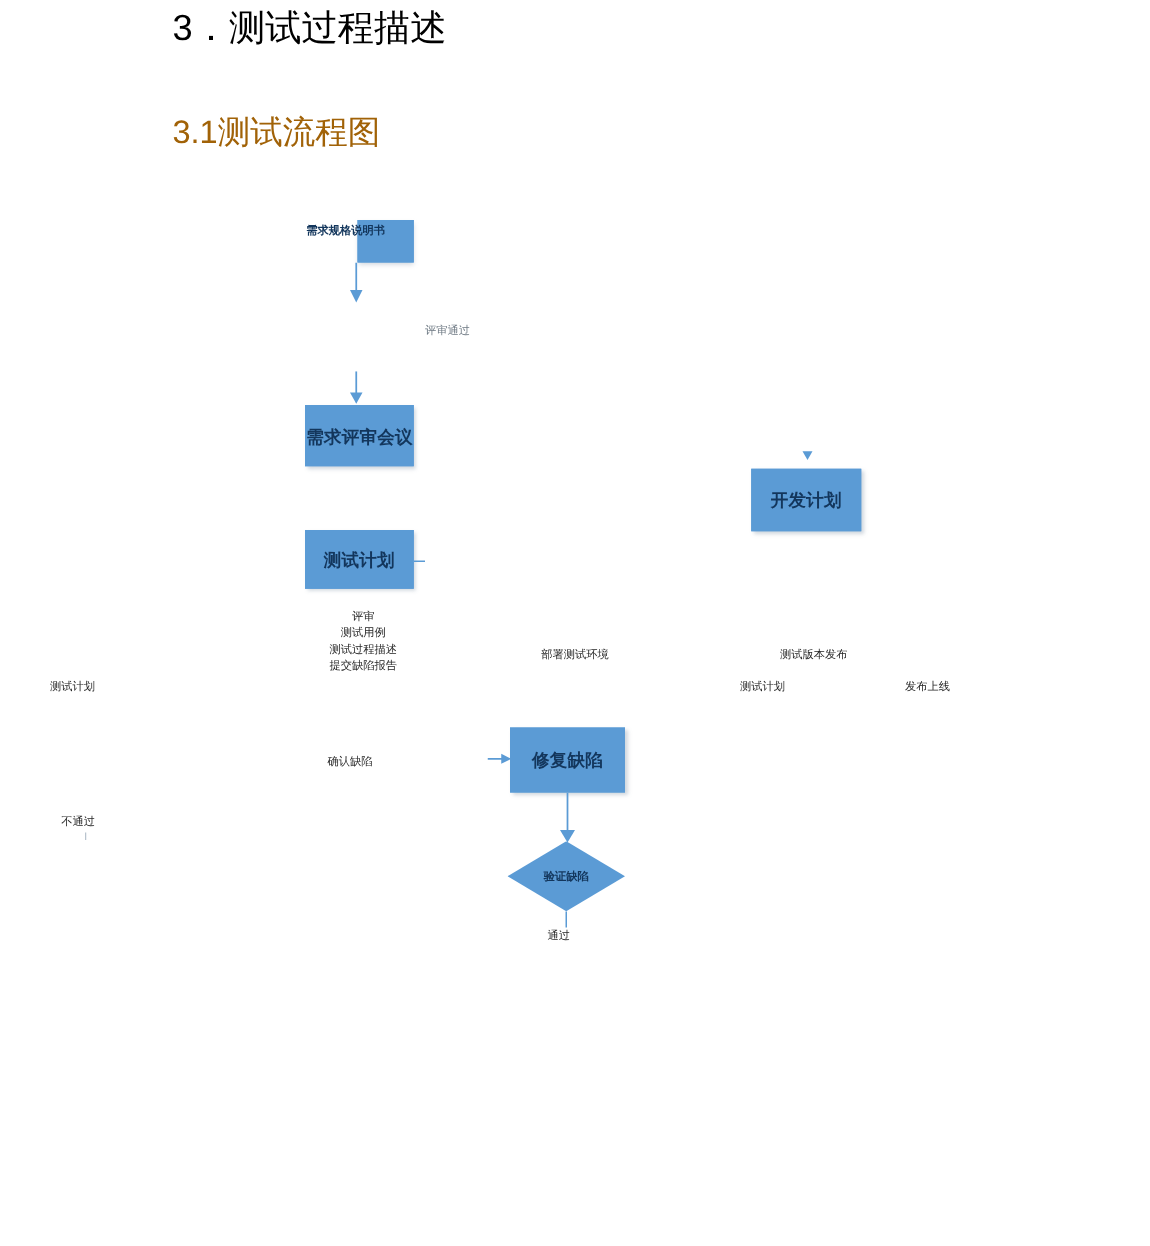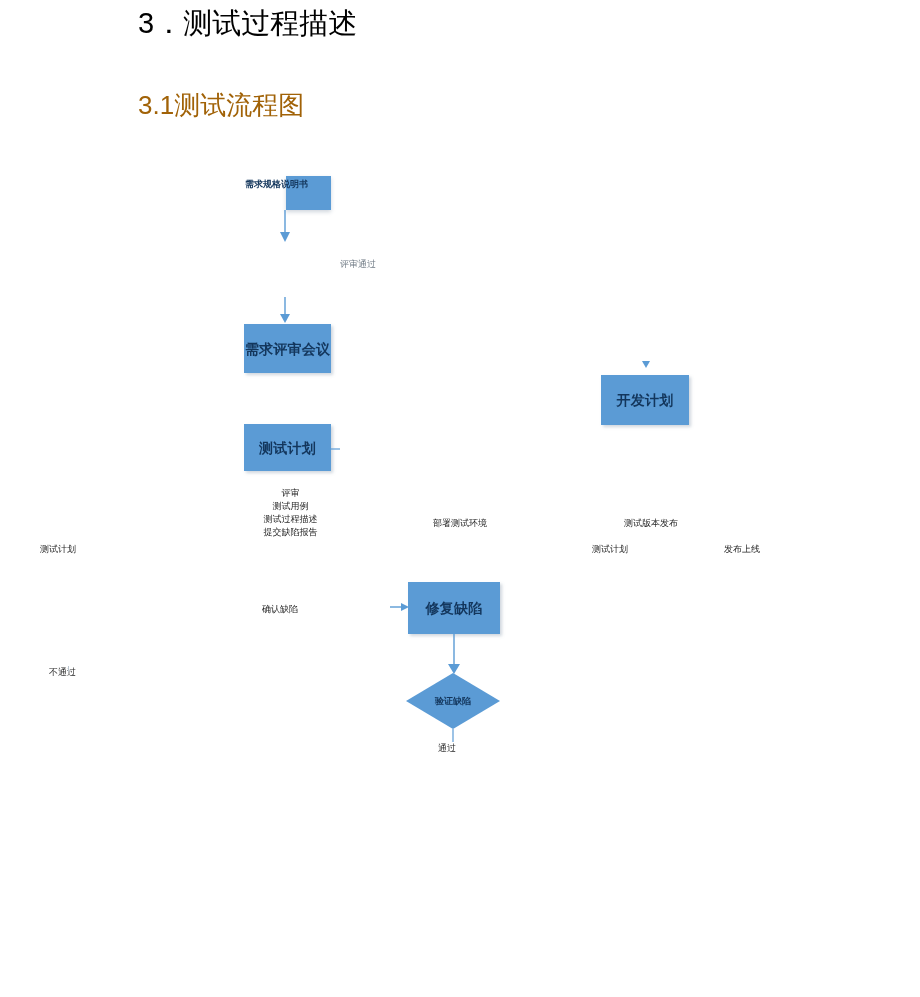--- a/index.html
+++ b/index.html
@@ -179,21 +179,21 @@
   <div class="flow-label" style="left:398px; top:517px;">部署测试环境</div>
 
   <div class="flow-label" style="left:589px; top:517px;">测试版本发布</div>
 
   <div class="flow-label" style="left:557px; top:543px;">测试计划</div>
 
   <div class="flow-label" style="left:689px; top:543px;">发布上线</div>
 
   <div class="flow-label" style="left:5px; top:543px;">测试计划</div>
 
-  <div class="flow-label" style="left:14px; top:666px;">不通过</div>
+  <div class="flow-label" style="left:14px; top:651px;">不通过</div>
 
   <div class="tickmark" style="left:33px; top:666px;"></div>
 
   <div class="flow-label" style="left:227px; top:603px;">确认缺陷</div>
 
   <div class="conn" style="left:355px; top:600px;">
     <svg width="20" height="14" viewBox="0 0 20 14">
       <line x1="0" y1="7" x2="12" y2="7" stroke="#5b9bd5" stroke-width="1.4"></line>
       <polygon points="19,7 11,3 11,11" fill="#5b9bd5"></polygon>
     </svg>

